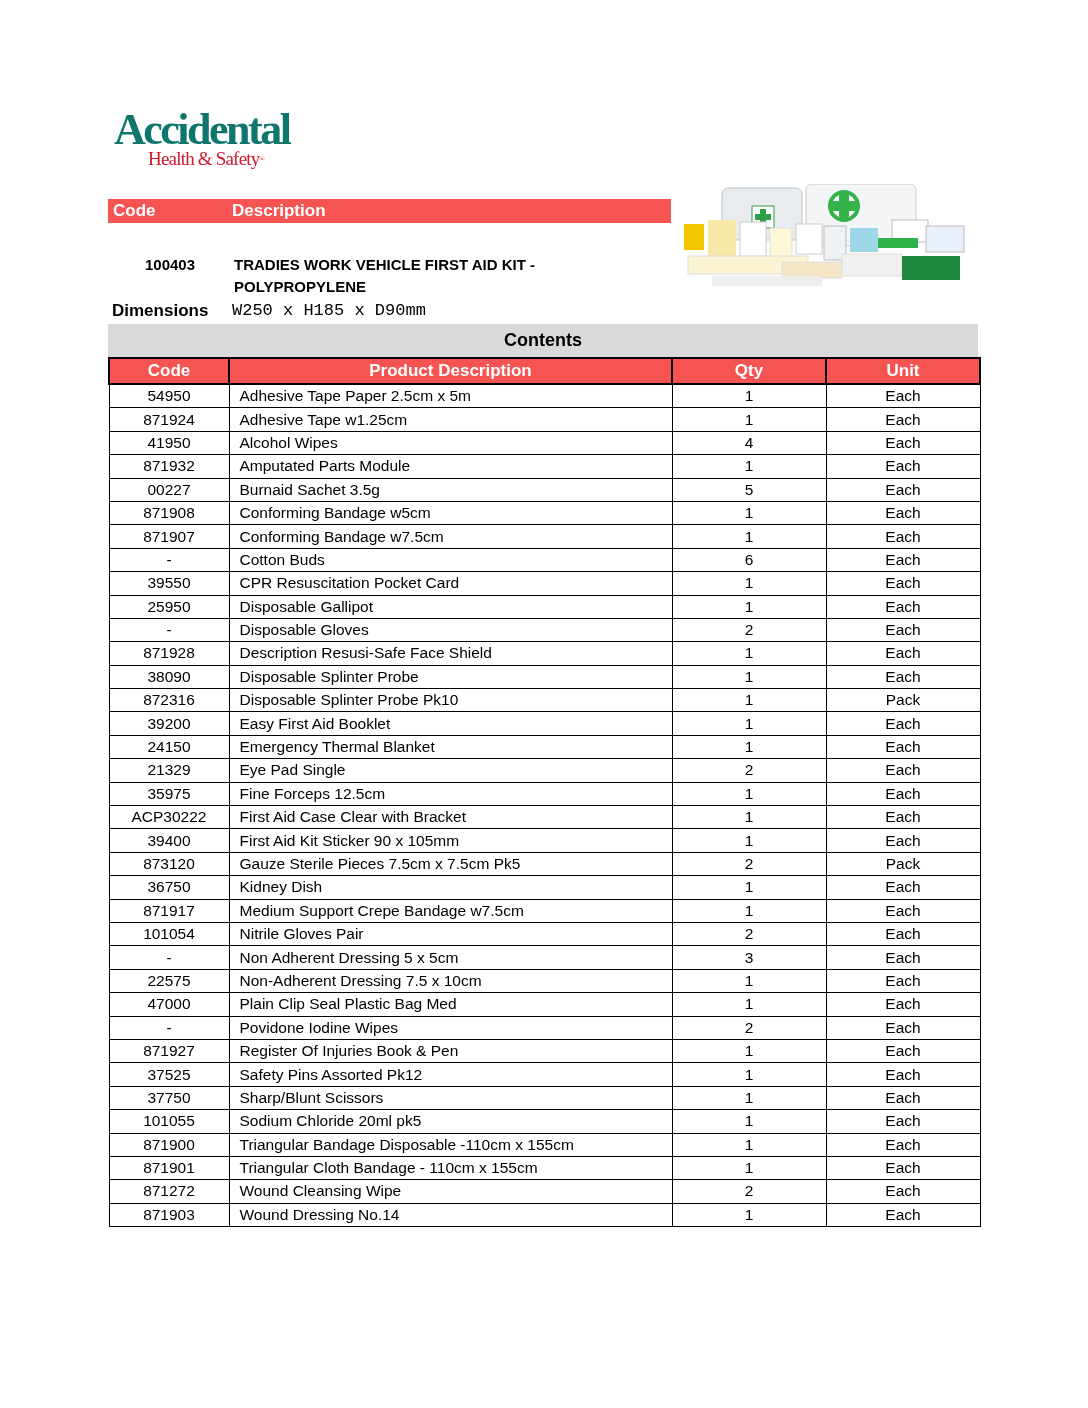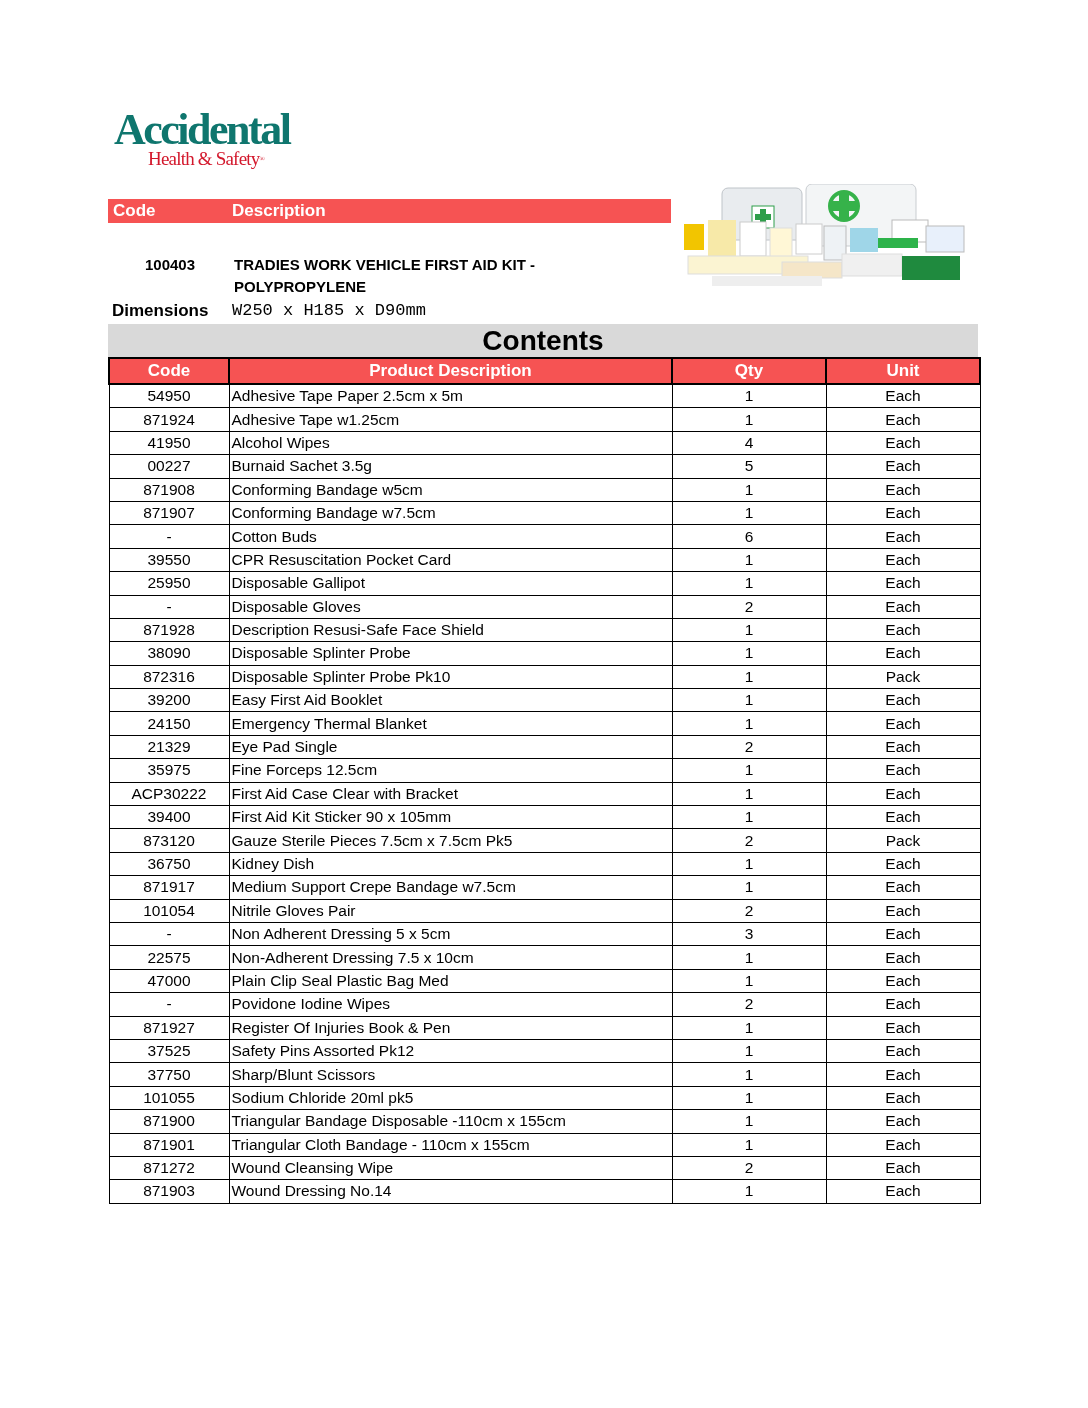--- a/index.html
+++ b/index.html
@@ -15,27 +15,27 @@
   .hdr-vals { position: absolute; left: 108px; top: 226px; width: 563px; height: 22px; font-weight: bold; font-size: 15px; line-height: 22px; margin-top: 28px; }
   .hdr-vals .c1 { position: absolute; left: 37px; }
   .hdr-vals .c2 { position: absolute; left: 126px; }
 
   .dims { position: absolute; left: 112px; top: 300px; font-size: 17px; line-height: 22px; }
   .dims .lbl { font-weight: bold; position: absolute; left: 0; }
   .dims .val { position: absolute; left: 120px; white-space: nowrap; font-family: Liberation Mono, monospace; }
 
   .photo { position: absolute; left: 682px; top: 184px; width: 290px; height: 112px; }
 
-  .contents-title { position: absolute; left: 108px; top: 324px; width: 870px; height: 33px; background: #d9d9d9; text-align: center; font-weight: bold; font-size: 28px; line-height: 33px; }
+  .contents-title { position: absolute; left: 108px; top: 324px; width: 870px; height: 33px; background: #d9d9d9; text-align: center; font-weight: bold; font-size: 18px; line-height: 33px; }
 
   table.items { position: absolute; left: 108px; top: 357px; width: 871px; border-collapse: collapse; table-layout: fixed; font-size: 15.5px; }
   table.items th { background: #f65353; color: #fff; font-weight: bold; font-size: 17px; height: 24px; padding: 0; border: 2px solid #000; }
   table.items td { height: 22.4px; padding: 0; border: 1.5px solid #000; white-space: nowrap; overflow: hidden; line-height: 22px; }
   table.items td.code, table.items td.qty, table.items td.unit { text-align: center; }
-  table.items td.desc { padding-left: 2px; margin-left: 32px; }
+  table.items td.desc { padding-left: 10px; margin-left: 32px; }
   col.c-code { width: 120px; }
   col.c-desc { width: 443px; }
   col.c-qty { width: 154px; }
   col.c-unit { width: 154px; }
 </style>
 </head>
 <body>
 
 <div class="logo">
   <span class="main">Accidental</span>
@@ -114,20 +114,26 @@
         <td class="qty">1</td>
         <td class="unit">Each</td>
       </tr>
       <tr>
         <td class="code">41950</td>
         <td class="desc">Alcohol Wipes</td>
         <td class="qty">4</td>
         <td class="unit">Each</td>
       </tr>
       <tr>
+        <td class="code">871932</td>
+        <td class="desc">Amputated Parts Module</td>
+        <td class="qty">1</td>
+        <td class="unit">Each</td>
+      </tr>
+      <tr>
         <td class="code">00227</td>
         <td class="desc">Burnaid Sachet 3.5g</td>
         <td class="qty">5</td>
         <td class="unit">Each</td>
       </tr>
       <tr>
         <td class="code">871908</td>
         <td class="desc">Conforming Bandage w5cm</td>
         <td class="qty">1</td>
         <td class="unit">Each</td>

